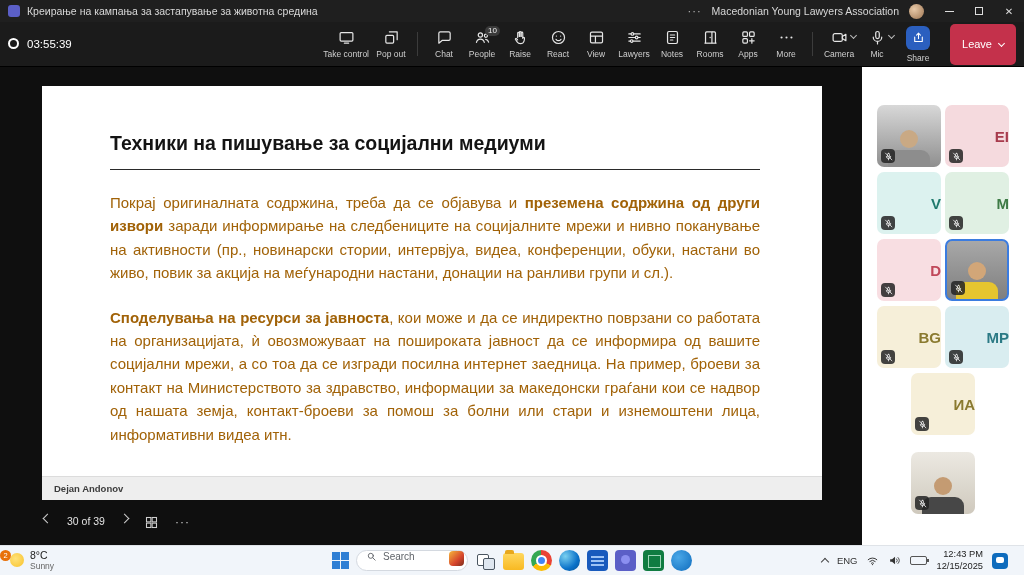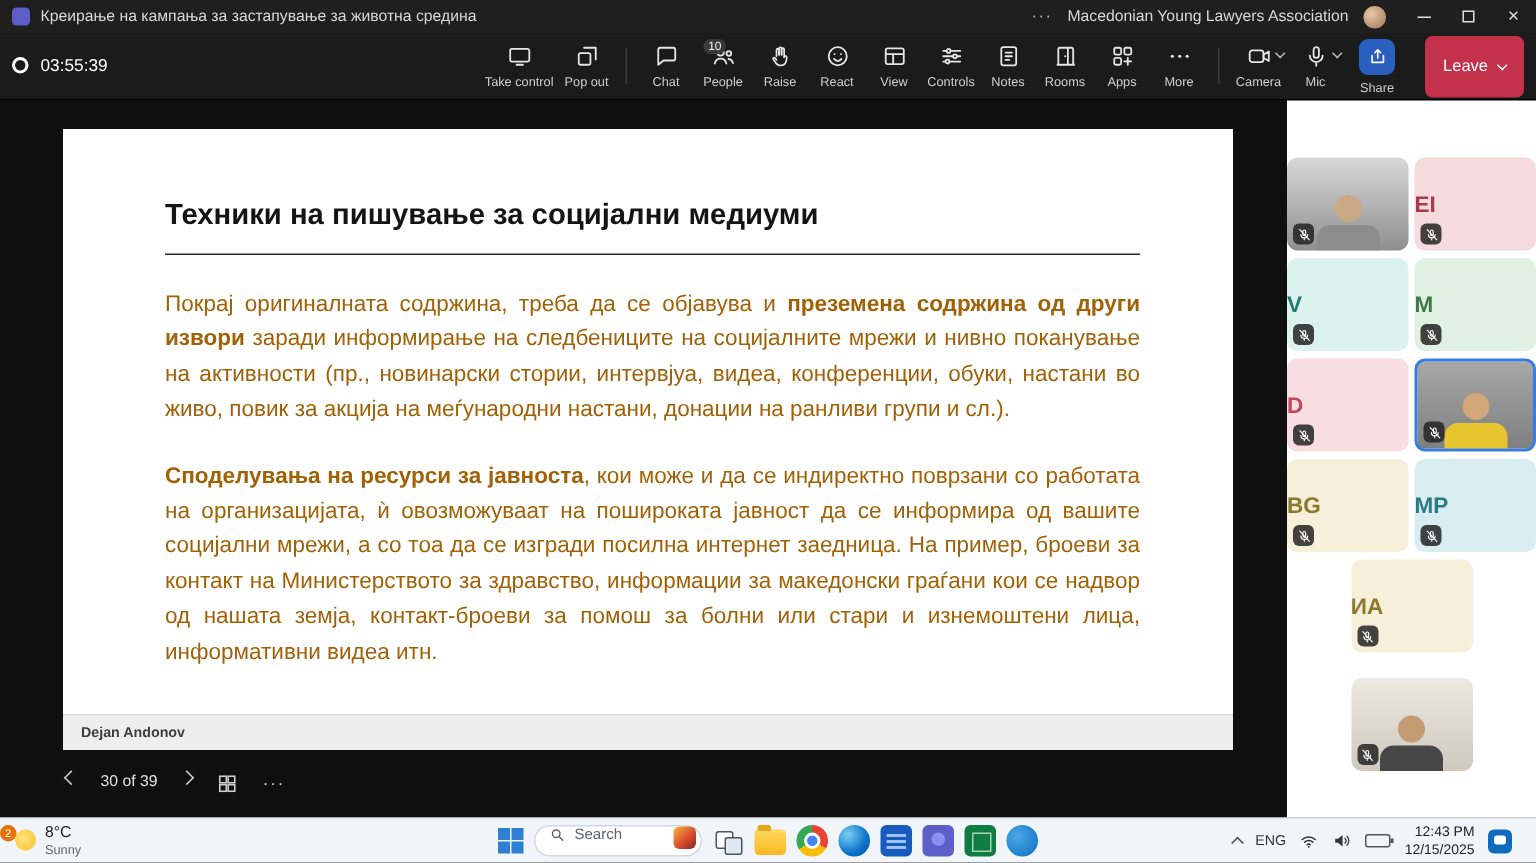--- a/index.html
+++ b/index.html
@@ -21,21 +21,21 @@
 
 
 .toolbar{flex:0 0 44px;background:#1b1b1b;display:flex;align-items:center;padding:0 8px;border-bottom:1px solid #000}
 .rec{display:flex;align-items:flex-start;gap:8px;width:116px}
 .rec-ring{width:11px;height:11px;border:2px solid #fff;border-radius:50%}
 .rec-time{color:#fff;font-size:11.5px}
 .center-group,.right-group{display:flex;align-items:center}
 .center-group{margin-left:auto}
 .tb-btn{display:flex;flex-direction:column;align-items:center;justify-content:center;gap:3px;color:#cfcfcf;font-size:8.5px;min-width:38px;height:44px;position:relative;cursor:pointer;padding:0 3px;white-space:nowrap}
 .tb-btn svg{width:17px;height:17px;color:#e6e6e6}
-.badge{position:absolute;top:4px;right:17px;font-size:8px;color:#eee;background:#3a3a3a;border-radius:6px;padding:0 3px;line-height:10px}
+.badge{position:absolute;top:4px;right:1px;font-size:8px;color:#eee;background:#3a3a3a;border-radius:6px;padding:0 3px;line-height:10px}
 .vdiv{width:1px;height:24px;background:#3c3c3c;margin:0 7px}
 .dd-chev{width:5px;height:5px;border-right:1.3px solid #bbb;border-bottom:1.3px solid #bbb;transform:rotate(45deg);position:absolute;right:2px;top:11px}
 .share-sq{width:24px;height:24px;border-radius:6px;background:#2b5fbf;display:flex;align-items:center;justify-content:center}
 .share-sq svg{width:13px;height:13px;color:#fff}
 .leave-btn{background:#c4314b;color:#fff;border-radius:5px;height:41px;display:flex;align-items:center;gap:7px;padding:0 12px;font-size:11px;margin-left:10px;cursor:pointer}
 .chev-w{width:5px;height:5px;border-right:1.4px solid #fff;border-bottom:1.4px solid #fff;transform:rotate(45deg);margin-top:-2px}
 
 
 .main{flex:1;display:flex;min-height:0}
 .stage{width:862px;background:#0f0f0f;position:relative}
@@ -49,21 +49,21 @@
 .nav-chev{width:7px;height:7px;border-left:1.6px solid #cfcfcf;border-bottom:1.6px solid #cfcfcf;cursor:pointer}
 .nav-prev{transform:rotate(45deg)}
 .nav-next{transform:rotate(-135deg)}
 .nav-text{font-size:10.5px;color:#e2e2e2}
 .slide-nav svg{width:15px;height:15px;color:#cfcfcf;cursor:pointer}
 .nav-more{font-size:12px;letter-spacing:1px;color:#cfcfcf;cursor:pointer}
 
 
 .sidebar{flex:1;background:#fff;padding-top:38px;display:flex;flex-direction:column;align-items:center}
 .tile-row{display:flex;gap:4px;margin-bottom:5px;justify-content:center}
-.tile{width:81px;height:62px;border-radius:7px;position:relative;display:flex;align-items:center;justify-content:flex-start;font-size:15px;font-weight:bold;overflow:hidden;cursor:pointer}
+.tile{width:64px;height:62px;border-radius:7px;position:relative;display:flex;align-items:center;justify-content:flex-end;font-size:15px;font-weight:bold;overflow:hidden;cursor:pointer}
 .tile-active{border:2px solid #3b7ce0}
 .mic-badge{position:absolute;left:4px;bottom:4px;width:14px;height:14px;border-radius:4px;background:rgba(35,35,35,.85);display:flex;align-items:center;justify-content:center}
 .mic-badge svg{width:9px;height:9px;color:#fff}
 .person{position:absolute;inset:0;display:flex;flex-direction:column;align-items:center;justify-content:flex-end}
 .p-head{width:18px;height:18px;border-radius:50%}
 .p-body{width:42px;height:17px;border-radius:9px 9px 0 0;margin-top:2px}
 .bg-v1{background:linear-gradient(180deg,#d8d8d8,#8f8f8f)}
 .bg-v1 .p-head{background:#c9a984}.bg-v1 .p-body{background:#8d8d8d}
 .bg-va{background:linear-gradient(180deg,#a8a8a8,#7f7f7f)}
 .bg-va .p-head{background:#d2a678}.bg-va .p-body{background:#e6c52f}
@@ -285,21 +285,21 @@
       <div class="tb-btn">
           <svg>
             <use href="#s-view"></use>
           </svg>
           <span>View</span>
         </div>
       <div class="tb-btn">
           <svg>
             <use href="#s-controls"></use>
           </svg>
-          <span>Controls</span>
+          <span>Lawyers</span>
         </div>
       <div class="tb-btn">
           <svg>
             <use href="#s-notes"></use>
           </svg>
           <span>Notes</span>
         </div>
       <div class="tb-btn">
           <svg>
             <use href="#s-door"></use>

